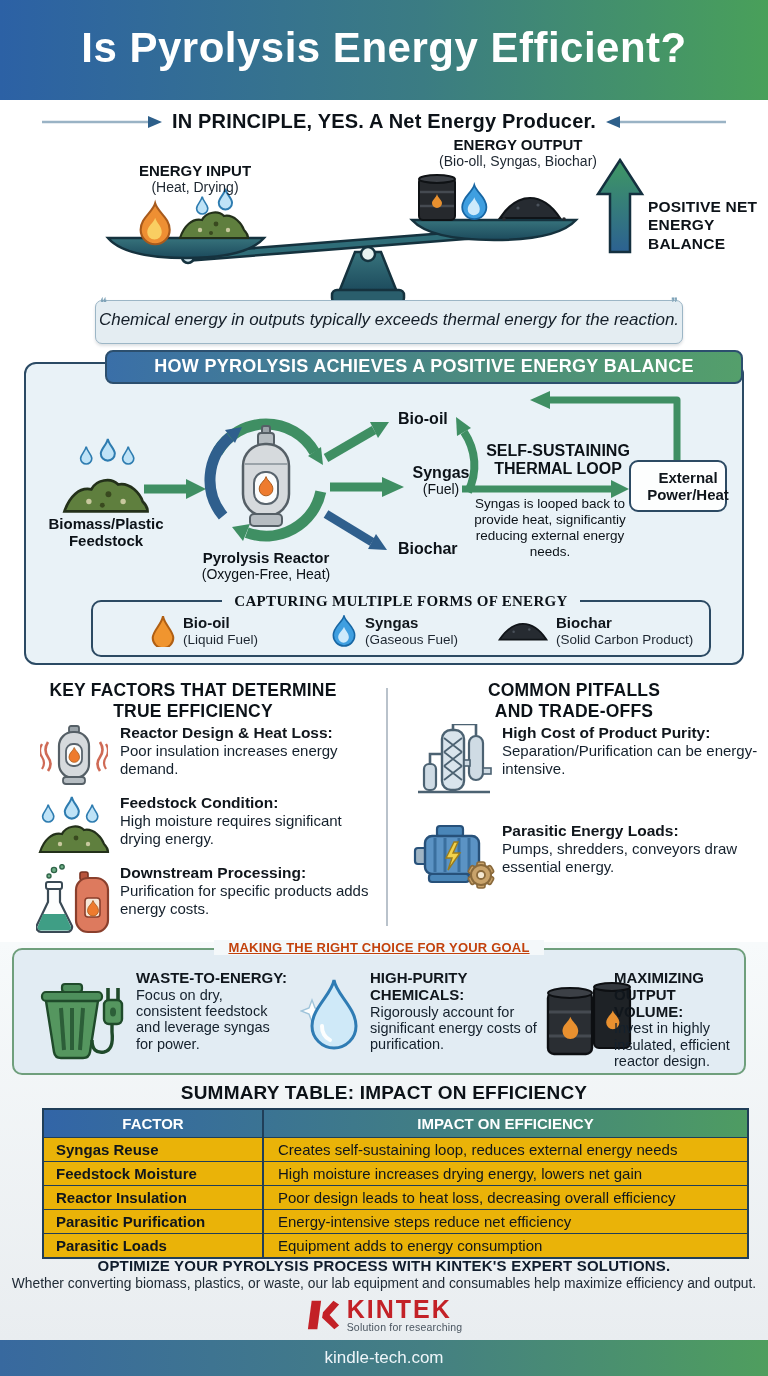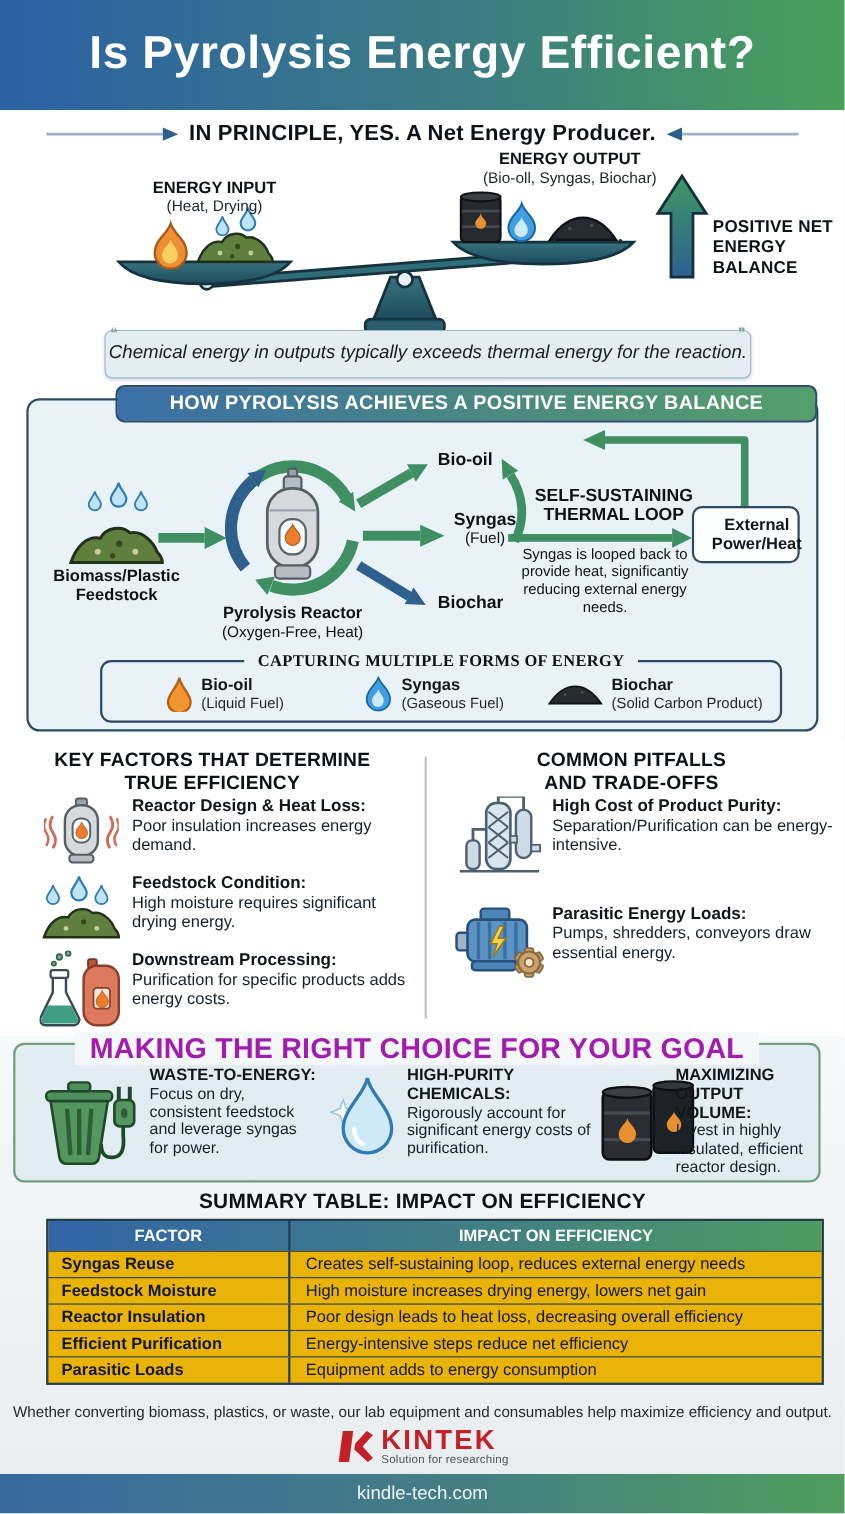--- a/index.html
+++ b/index.html
@@ -63,22 +63,22 @@
   .ftx{flex:1;line-height:1.13;}
   .ftx .h{font-weight:bold;font-size:15.5px;}
   .ftx .t{font-size:15px;color:#14202c;}
 
   
   .lowerbg{left:0;top:942px;width:768px;height:398px;
            background:linear-gradient(180deg,#f7fafb,#e9edf0);z-index:0;}
   .choices{left:12px;top:948px;width:734px;height:127px;background:#e2ecf3;
            border:2px solid #6f9f7c;border-radius:10px;box-sizing:border-box;}
   .chtitle{position:absolute;left:0;top:-12px;width:100%;text-align:center;}
-  .chtitle span{background:#f4f8fa;padding:0 14px;font-weight:bold;font-size:26px;
-                letter-spacing:.2px;color:#a21caf;}
+  .chtitle span{background:#f4f8fa;padding:0 14px;font-weight:bold;font-size:13px;
+                letter-spacing:.2px;color:#c2410c;text-decoration:underline;}
   .chitem-tx .h{font-weight:bold;font-size:15px;line-height:1.12;}
   .chitem-tx .t{font-size:14.5px;line-height:1.12;color:#14202c;}
 
   
   .sumtitle{left:0;top:1082px;width:768px;text-align:center;font-weight:bold;
             font-size:19px;color:#0c1218;letter-spacing:.2px;}
   .table{left:42px;top:1108px;width:703px;border:2px solid #203e58;background:#eab308;}
   .thead{display:flex;background:linear-gradient(90deg,#3265a7,#417e84 55%,#4e9c62);
          color:#fff;font-weight:bold;font-size:15px;}
   .thead .c1{width:220px;text-align:center;padding:5px 0;border-right:2px solid #203e58;box-sizing:border-box;}
@@ -496,29 +496,30 @@
     </div>
     <div class="trow">
       <div class="c1">Feedstock Moisture</div>
       <div class="c2">High moisture increases drying energy, lowers net gain</div>
     </div>
     <div class="trow">
       <div class="c1">Reactor Insulation</div>
       <div class="c2">Poor design leads to heat loss, decreasing overall efficiency</div>
     </div>
     <div class="trow">
-      <div class="c1">Efficient Purification</div>
+      <div class="c1">Parasitic Purification</div>
       <div class="c2">Energy-intensive steps reduce net efficiency</div>
     </div>
     <div class="trow">
       <div class="c1">Parasitic Loads</div>
       <div class="c2">Equipment adds to energy consumption</div>
     </div>
   </div>
 
+  <div class="abs cta layer">OPTIMIZE YOUR PYROLYSIS PROCESS WITH KINTEK'S EXPERT SOLUTIONS.</div>
   <div class="abs ctasub layer">Whether converting biomass, plastics, or waste, our lab equipment and consumables help maximize efficiency and output.</div>
   <div class="abs logo layer">
     <svg width="34" height="34" viewBox="0 0 36 36">
       <polygon points="6,3 16,3 12,33 2,33" fill="#c32127"></polygon>
       <polygon points="18,15 29,3 35,7 25,18 35,29 30,33 17,21" fill="#c32127"></polygon>
     </svg>
     <div>
       <div class="nm">KINTEK</div>
       <div class="sl">Solution for researching</div>
     </div>

